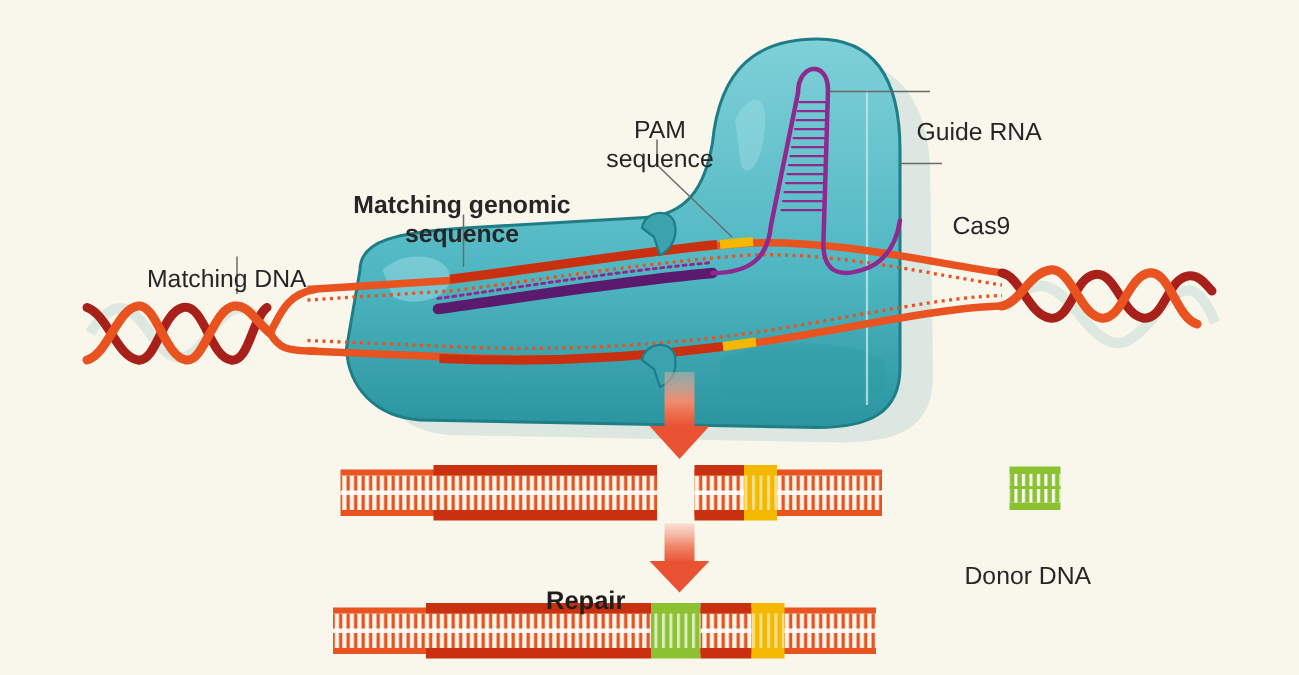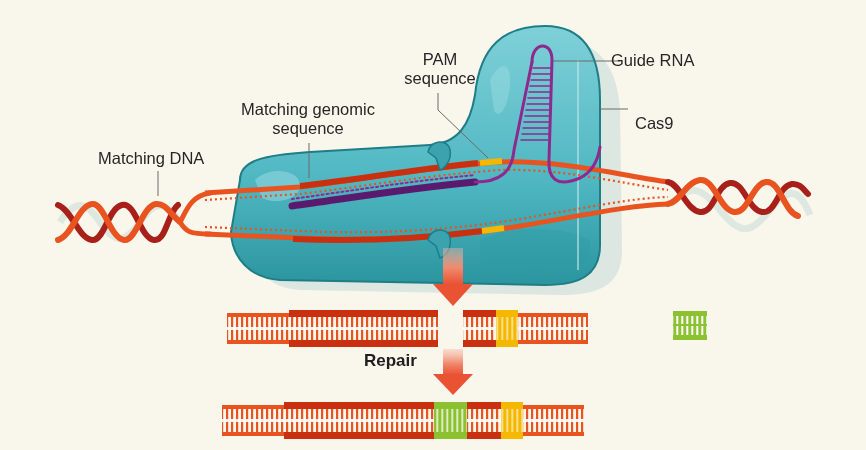--- a/index.html
+++ b/index.html
@@ -1,18 +1,18 @@
 <!DOCTYPE html>
 <html><head>
   <meta charset="utf-8">
   <style>
     html, body { margin: 0; padding: 0; }
     body { width: 866px; height: 450px; background: #f9f6ec; overflow: hidden; position: relative; }
     #stage { position: absolute; left: 0; top: 0; width: 866px; height: 450px; }
-    .lbl { position: absolute; font-family: "Liberation Sans", sans-serif; font-size: 16.5px; color: #262626; line-height: 19px; white-space: nowrap; }
+    .lbl { position: absolute; font-family: "Liberation Sans", sans-serif; font-size: 16.5px; color: #262626; line-height: 19px; white-space: nowrap; margin-top: 28px; }
     .lbl.center { text-align: center; }
     .lbl.bold { font-weight: bold; font-size: 17px; color: #1e1e1e; }
   </style>
 </head>
 <body>
 
 <div id="stage">
 <svg width="866" height="450" viewBox="0 0 866 450" xmlns="http://www.w3.org/2000/svg">
   <defs>
     <linearGradient id="cas9grad" x1="0" y1="0" x2="0" y2="1">
@@ -160,24 +160,25 @@
     <rect x="434" y="409" width="33" height="23" fill="url(#rungsW)" opacity="0.7"></rect>
     <rect x="467" y="402" width="34" height="7" fill="#c9300f"></rect>
     <rect x="467" y="432" width="34" height="7" fill="#c9300f"></rect>
     <rect x="501" y="402" width="22" height="37" fill="#f5b800"></rect>
     <rect x="501" y="409" width="22" height="23" fill="url(#rungsW)" opacity="0.55"></rect>
   </g>
 </svg>
 
 
 <div class="lbl" style="left:98px; top:149px;">Matching DNA</div>
-<div class="lbl center" style="left:224px; top:100px; width:168px;">
+<div class="lbl center" style="left:224px; top:100px; width:168px;font-weight:bold;">
   <div>Matching genomic</div>
   <div>sequence</div>
 </div>
 <div class="lbl center" style="left:398px; top:50px; width:84px;">
   <div>PAM</div>
   <div>sequence</div>
 </div>
 <div class="lbl" style="left:611px; top:51px;">Guide RNA</div>
 <div class="lbl" style="left:635px; top:114px;">Cas9</div>
-<div class="lbl bold" style="left:364px; top:351px;">Repair</div>
+<div class="lbl bold" style="left:364px; top:363px;">Repair</div>
+<div class="lbl" style="left:643px; top:347px;">Donor DNA</div>
 </div>
 
 </body></html>

